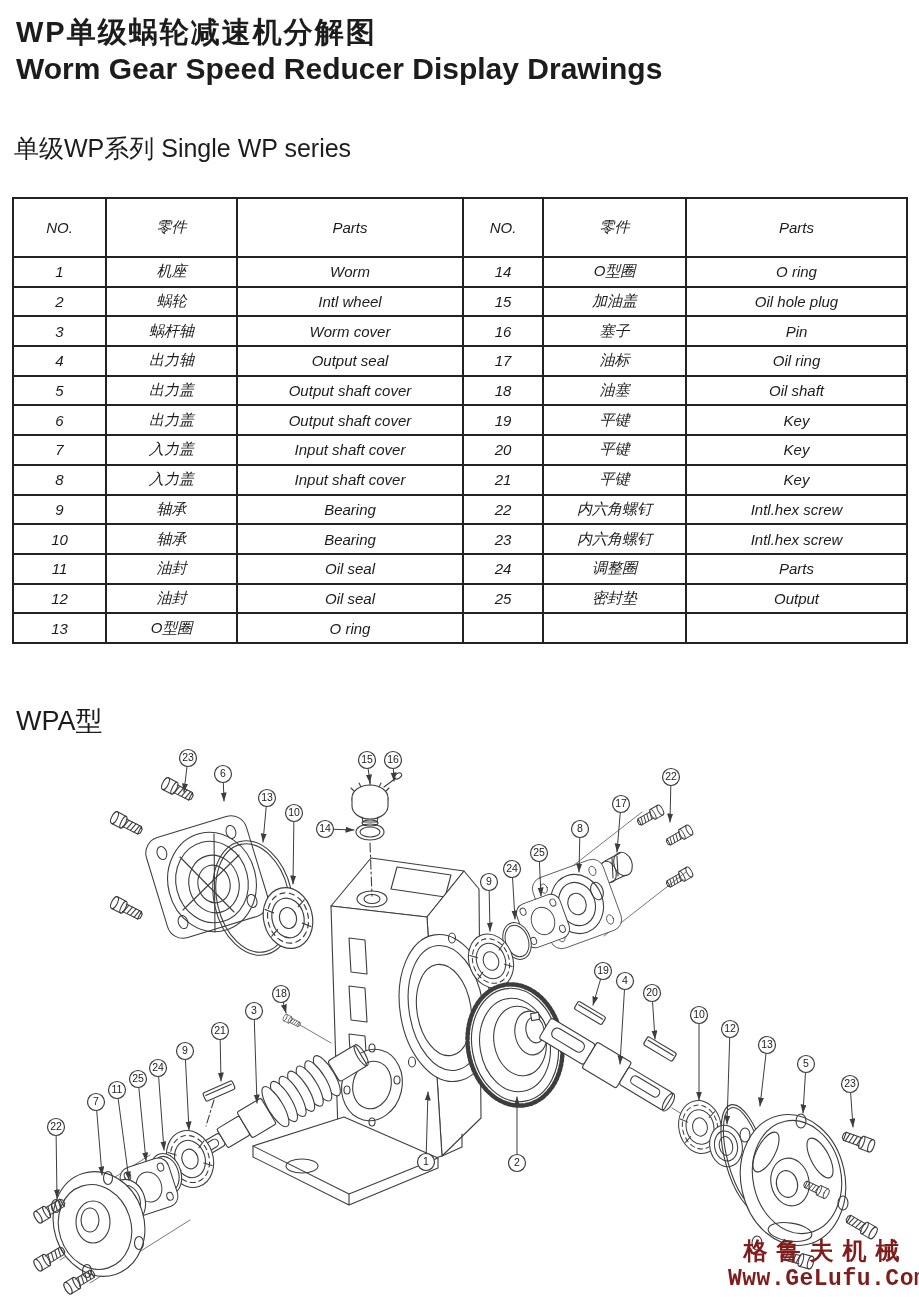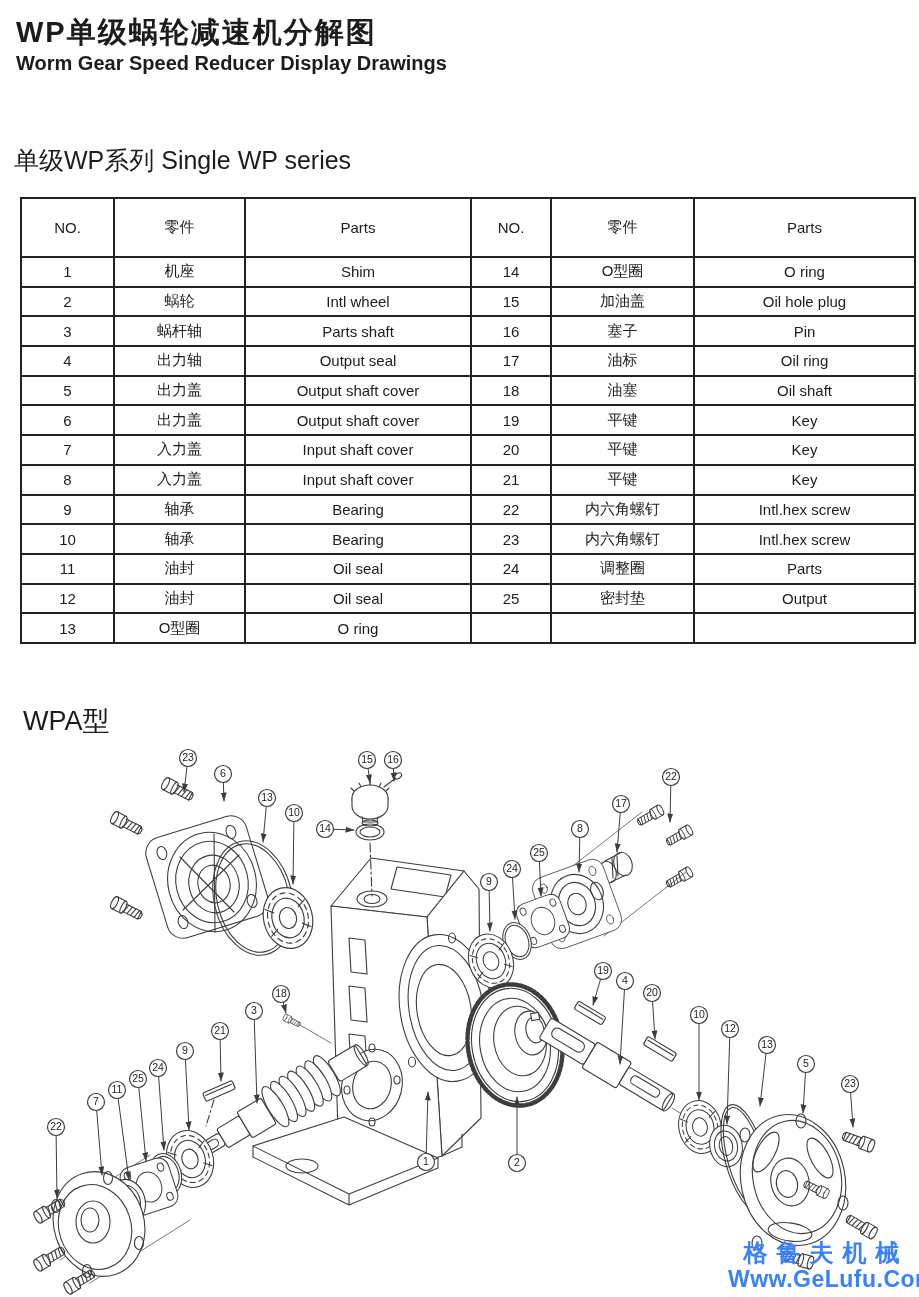--- a/index.html
+++ b/index.html
@@ -1,23 +1,23 @@
 <!DOCTYPE html>
 <html><head>
 <meta charset="utf-8">
 <style>
   html,body { margin:0; padding:0; background:#fff; }
   body { width:919px; height:1297px; position:relative; overflow:hidden;
          font-family:"Liberation Sans","DejaVu Sans",sans-serif; color:#1c1c1c; }
   .title-zh { position:absolute; left:16px; top:13px; font-size:29px; font-weight:bold; letter-spacing:2px; white-space:nowrap; }
-  .title-en { position:absolute; left:16px; top:52px; font-size:20px; font-weight:bold; white-space:nowrap; }
-  .subtitle { position:absolute; left:14px; top:144px; font-size:25px; white-space:nowrap; }
-  .wpa-label { position:absolute; left:23px; top:703px; font-size:27px; white-space:nowrap; }
-  table.parts-table { position:absolute; left:20px; top:197px; width:894px;
-         border-collapse:collapse; table-layout:fixed; }
+  .title-en { position:absolute; left:16px; top:52px; font-size:30px; font-weight:bold; white-space:nowrap; }
+  .subtitle { position:absolute; left:14px; top:132px; font-size:25px; white-space:nowrap; }
+  .wpa-label { position:absolute; left:16px; top:703px; font-size:27px; white-space:nowrap; }
+  table.parts-table { position:absolute; left:12px; top:197px; width:894px;
+         border-collapse:collapse; table-layout:fixed;font-style:italic; }
   .parts-table th, .parts-table td { border:2px solid #222; text-align:center;
          font-size:15px; font-weight:normal; padding:0; overflow:hidden; white-space:nowrap; }
   .parts-table thead th { height:57px; }
   .parts-table tbody td { height:27.7px; }
   .dwg { position:absolute; left:0; top:695px; }
   .bubble { fill:#fff; stroke:#3d3d3d; stroke-width:1.2; }
   .bubble-num { font:10.5px "Liberation Sans","DejaVu Sans",sans-serif; fill:#1c1c1c;
          text-anchor:middle; stroke:none; }
   .leader { stroke:#3d3d3d; stroke-width:1; fill:none; }
   .watermark { position:absolute; left:728px; top:1240px; width:190px; text-align:center;
@@ -48,37 +48,37 @@
       <th>Parts</th>
       <th>NO.</th>
       <th>零件</th>
       <th>Parts</th>
     </tr>
   </thead>
   <tbody>
       <tr>
         <td>1</td>
         <td>机座</td>
-        <td>Shim</td>
+        <td>Worm</td>
         <td>14</td>
         <td>O型圈</td>
         <td>O ring</td>
       </tr>
       <tr>
         <td>2</td>
         <td>蜗轮</td>
         <td>Intl wheel</td>
         <td>15</td>
         <td>加油盖</td>
         <td>Oil hole plug</td>
       </tr>
       <tr>
         <td>3</td>
         <td>蜗杆轴</td>
-        <td>Parts shaft</td>
+        <td>Worm cover</td>
         <td>16</td>
         <td>塞子</td>
         <td>Pin</td>
       </tr>
       <tr>
         <td>4</td>
         <td>出力轴</td>
         <td>Output seal</td>
         <td>17</td>
         <td>油标</td>
@@ -494,16 +494,16 @@
         <line x1="805.4805644621242" y1="1072.4841137853043" x2="803" y2="1113" class="leader" marker-end="url(#arr)"></line>
         <circle cx="806" cy="1064" r="8.5" class="bubble"></circle>
         <text x="806" y="1067.4" class="bubble-num">5</text>
         <line x1="850.5915852342168" y1="1092.4793883571078" x2="853" y2="1127" class="leader" marker-end="url(#arr)"></line>
         <circle cx="850" cy="1084" r="8.5" class="bubble"></circle>
         <text x="850" y="1087.4" class="bubble-num">23</text>
       </g>
   </g>
 </svg>
 
-<div class="watermark" style="color: #3b82f6;">
+<div class="watermark" style="color: #7f1d1d; font-family: Liberation Mono, monospace;">
   <div class="wm1">格鲁夫机械</div>
   <div class="wm2">Www.GeLufu.Com</div>
 </div>
 
 </body></html>

